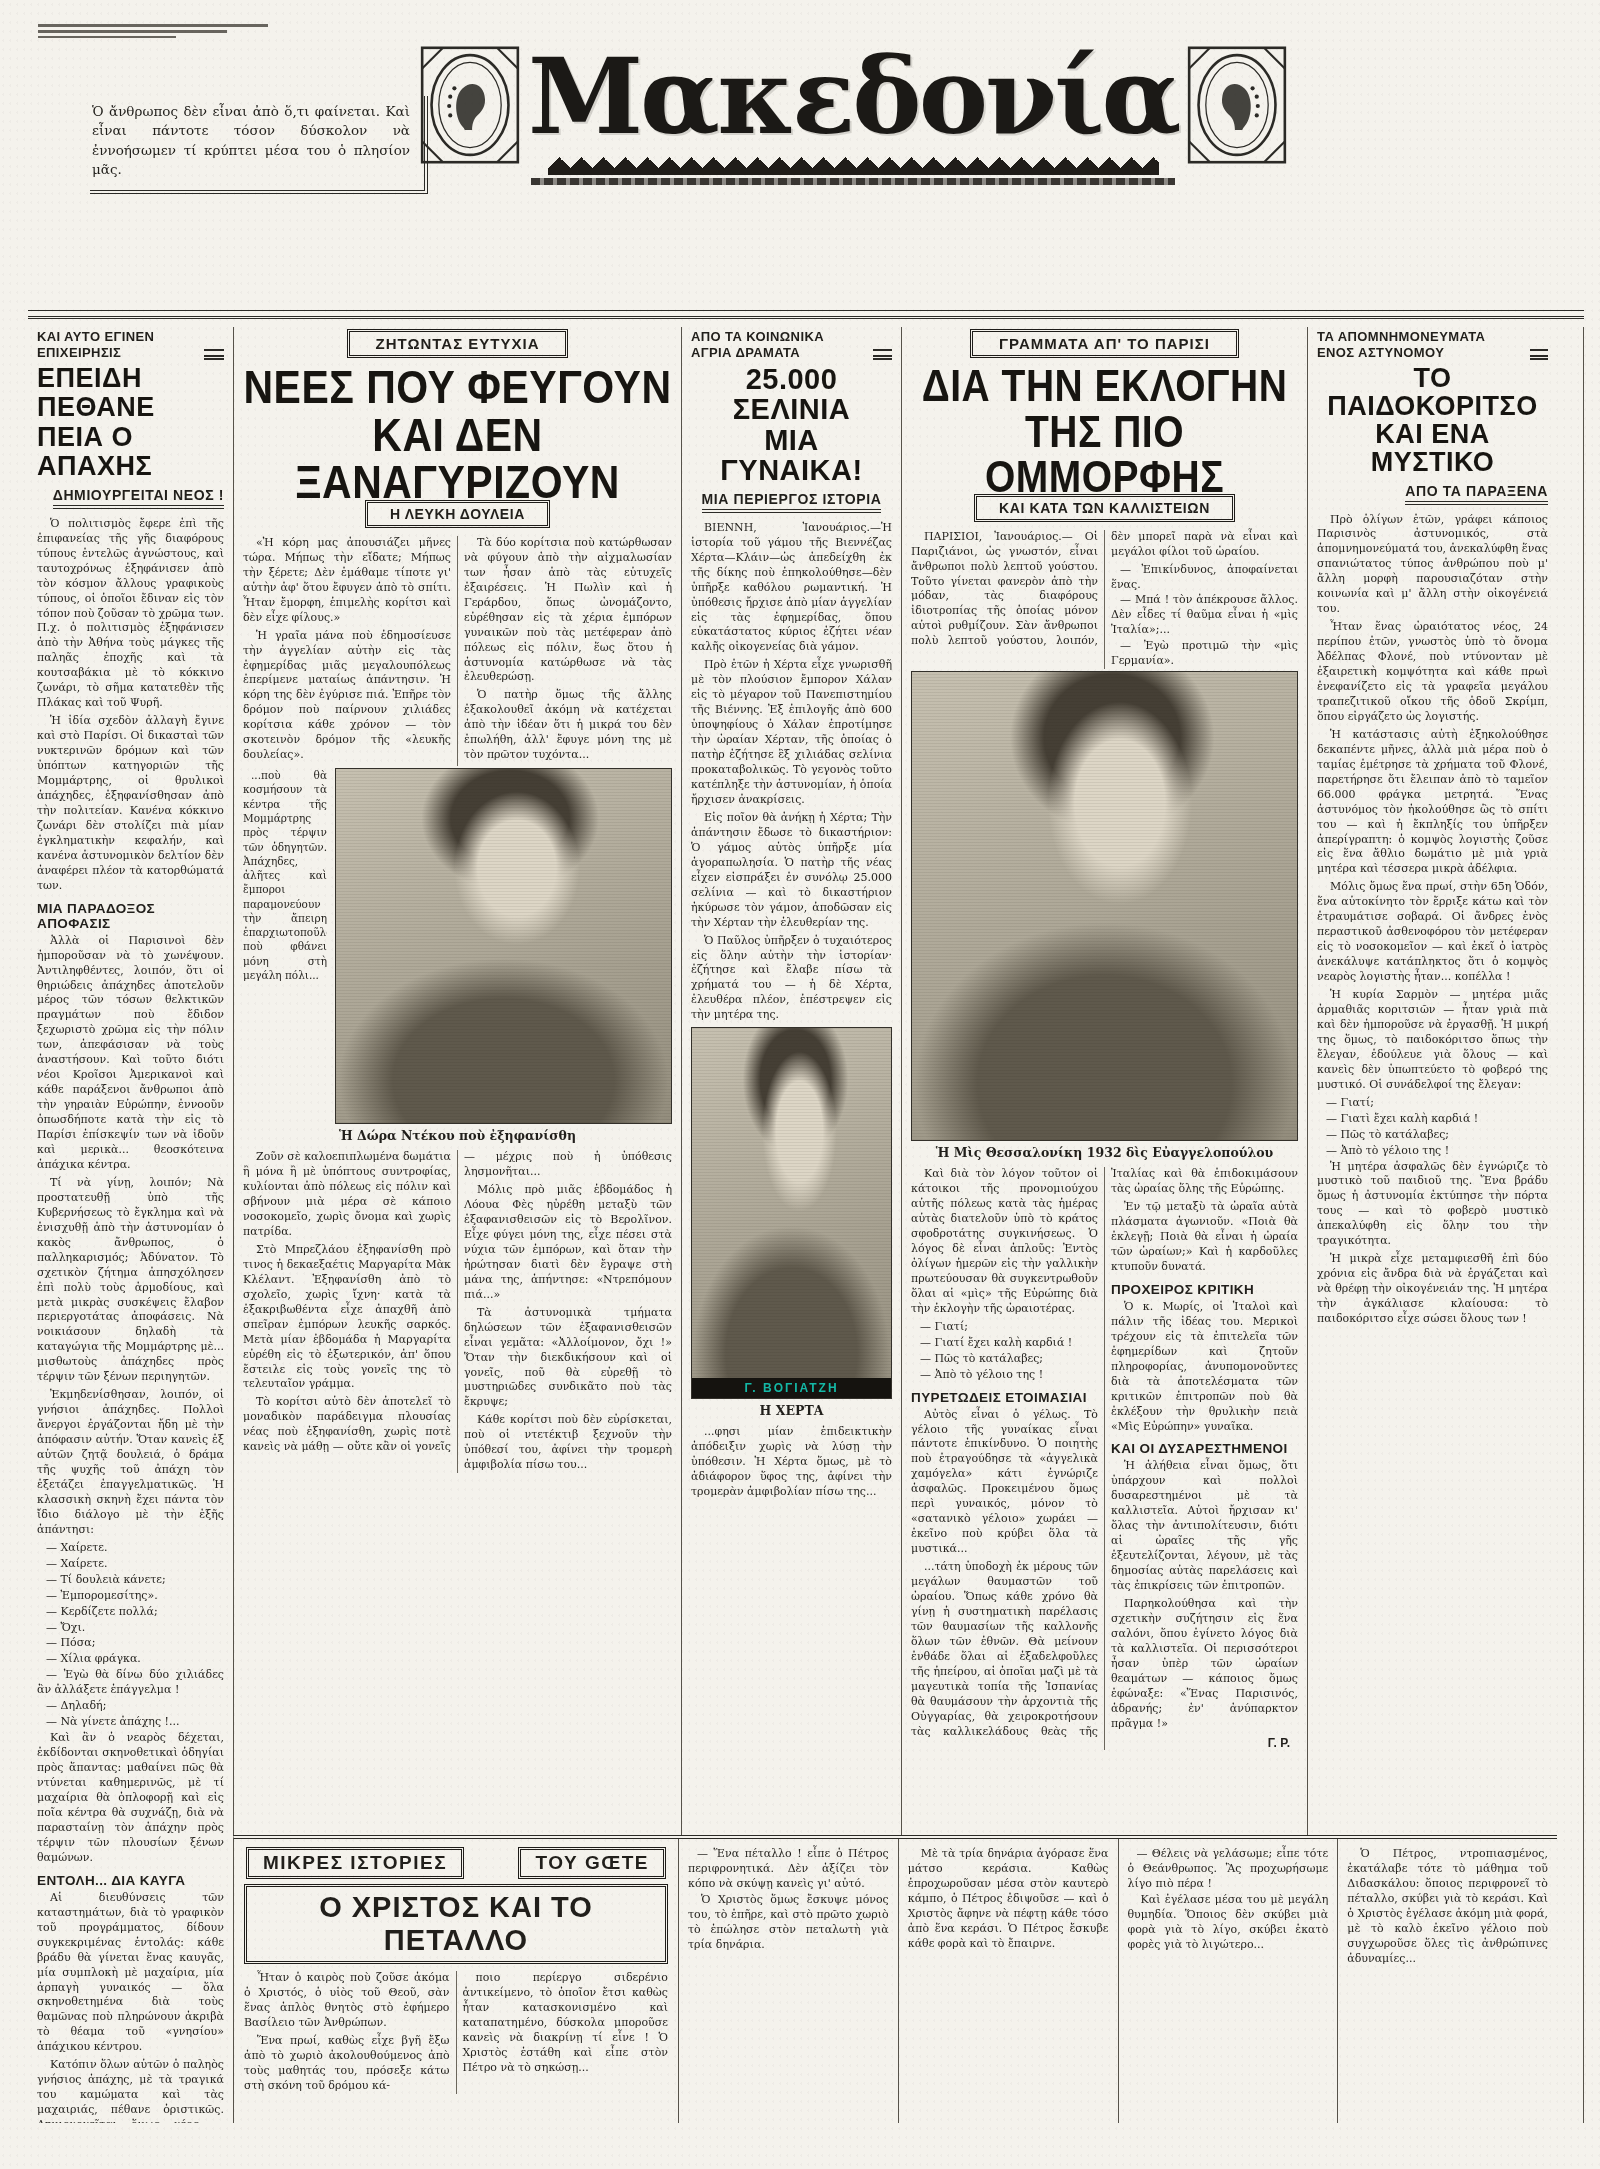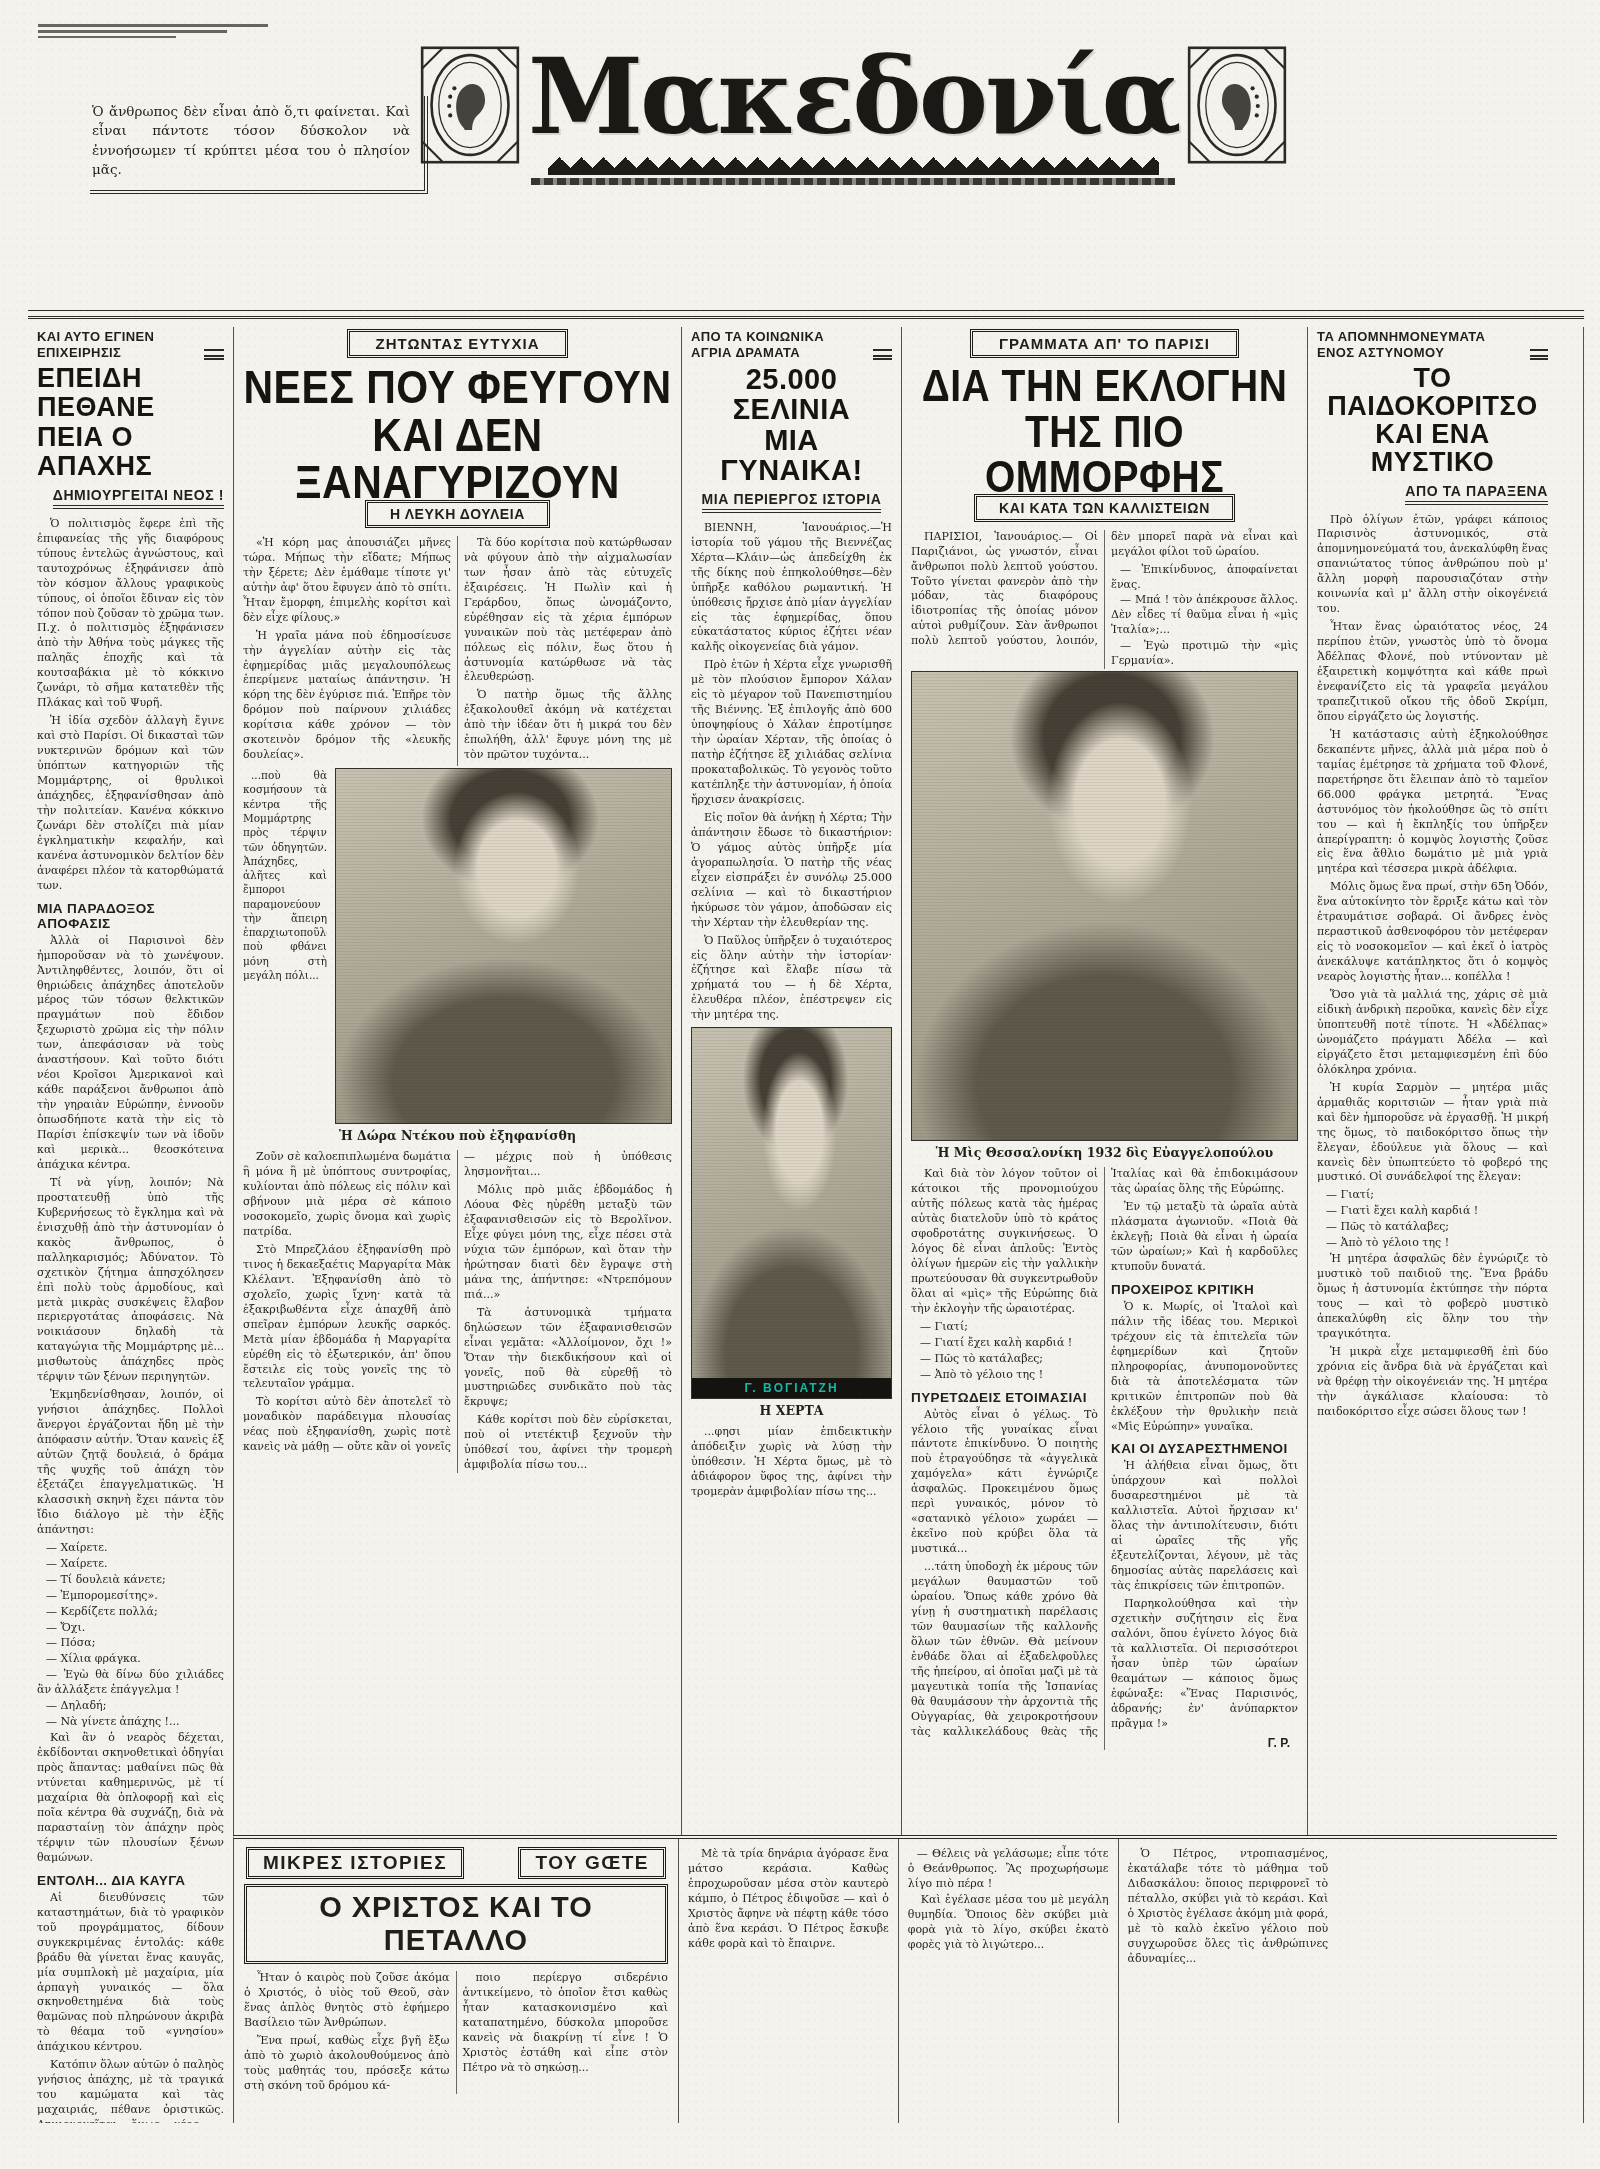--- a/index.html
+++ b/index.html
@@ -286,21 +286,20 @@
       </div>
       <h1 class="headline hl5">
         <span>ΤΟ ΠΑΙΔΟΚΟΡΙΤΣΟ</span><br>
         <span>ΚΑΙ ΕΝΑ ΜΥΣΤΙΚΟ</span>
       </h1>
       <div class="subhead sub-underline sub-right">ΑΠΟ ΤΑ ΠΑΡΑΞΕΝΑ</div>
       <p class="para">Πρὸ ὀλίγων ἐτῶν, γράφει κάποιος Παρισινὸς ἀστυνομικός, στὰ ἀπομνημονεύματά του, ἀνεκαλύφθη ἕνας σπανιώτατος τύπος ἀνθρώπου ποὺ μ' ἄλλη μορφὴ παρουσιαζόταν στὴν κοινωνία καὶ μ' ἄλλη στὴν οἰκογένειά του.</p>
       <p class="para">Ἦταν ἕνας ὡραιότατος νέος, 24 περίπου ἐτῶν, γνωστὸς ὑπὸ τὸ ὄνομα Ἀδέλπας Φλονέ, ποὺ ντύνονταν μὲ ἐξαιρετικὴ κομψότητα καὶ κάθε πρωὶ ἐνεφανίζετο εἰς τὰ γραφεῖα μεγάλου τραπεζιτικοῦ οἴκου τῆς ὁδοῦ Σκρίμπ, ὅπου εἰργάζετο ὡς λογιστής.</p>
       <p class="para">Ἡ κατάστασις αὐτὴ ἐξηκολούθησε δεκαπέντε μῆνες, ἀλλὰ μιὰ μέρα ποὺ ὁ ταμίας ἐμέτρησε τὰ χρήματα τοῦ Φλονέ, παρετήρησε ὅτι ἔλειπαν ἀπὸ τὸ ταμεῖον 66.000 φράγκα μετρητά. Ἕνας ἀστυνόμος τὸν ἠκολούθησε ὣς τὸ σπίτι του — καὶ ἡ ἔκπληξίς του ὑπῆρξεν ἀπερίγραπτη: ὁ κομψὸς λογιστὴς ζοῦσε εἰς ἕνα ἄθλιο δωμάτιο μὲ μιὰ γριὰ μητέρα καὶ τέσσερα μικρὰ ἀδέλφια.</p>
       <p class="para">Μόλις ὅμως ἕνα πρωί, στὴν 65η Ὁδόν, ἕνα αὐτοκίνητο τὸν ἔρριξε κάτω καὶ τὸν ἐτραυμάτισε σοβαρά. Οἱ ἄνδρες ἑνὸς περαστικοῦ ἀσθενοφόρου τὸν μετέφεραν εἰς τὸ νοσοκομεῖον — καὶ ἐκεῖ ὁ ἰατρὸς ἀνεκάλυψε κατάπληκτος ὅτι ὁ κομψὸς νεαρὸς λογιστὴς ἦταν... κοπέλλα !</p>
-      <p class="para">Ὅσο γιὰ τὰ μαλλιά της, χάρις σὲ μιὰ εἰδικὴ ἀνδρικὴ περοῦκα, κανεὶς δὲν εἶχε ὑποπτευθῆ ποτὲ τίποτε. Ἡ «Ἀδέλπας» ὠνομάζετο πράγματι Ἀδέλα — καὶ εἰργάζετο ἔτσι μεταμφιεσμένη ἐπὶ δύο ὁλόκληρα χρόνια.</p>
       <p class="para">Ἡ κυρία Σαρμὸν — μητέρα μιᾶς ἁρμαθιᾶς κοριτσιῶν — ἦταν γριὰ πιὰ καὶ δὲν ἠμποροῦσε νὰ ἐργασθῇ. Ἡ μικρή της ὅμως, τὸ παιδοκόριτσο ὅπως τὴν ἔλεγαν, ἐδούλευε γιὰ ὅλους — καὶ κανεὶς δὲν ὑπωπτεύετο τὸ φοβερό της μυστικό. Οἱ συνάδελφοί της ἔλεγαν:</p>
       <p class="para dialogue">— Γιατί;</p>
       <p class="para dialogue">— Γιατὶ ἔχει καλὴ καρδιά !</p>
       <p class="para dialogue">— Πῶς τὸ κατάλαβες;</p>
       <p class="para dialogue">— Ἀπὸ τὸ γέλοιο της !</p>
       <p class="para">Ἡ μητέρα ἀσφαλῶς δὲν ἐγνώριζε τὸ μυστικὸ τοῦ παιδιοῦ της. Ἕνα βράδυ ὅμως ἡ ἀστυνομία ἐκτύπησε τὴν πόρτα τους — καὶ τὸ φοβερὸ μυστικὸ ἀπεκαλύφθη εἰς ὅλην του τὴν τραγικότητα.</p>
       <p class="para">Ἡ μικρὰ εἶχε μεταμφιεσθῆ ἐπὶ δύο χρόνια εἰς ἄνδρα διὰ νὰ ἐργάζεται καὶ νὰ θρέφῃ τὴν οἰκογένειάν της. Ἡ μητέρα τὴν ἀγκάλιασε κλαίουσα: τὸ παιδοκόριτσο εἶχε σώσει ὅλους των !</p>
     </section>
 
     <section class="band">
@@ -311,20 +310,24 @@
             <span class="band-box">ΤΟΥ GŒTE</span>
           </div>
           <h2 class="band-headline">Ο ΧΡΙΣΤΟΣ ΚΑΙ ΤΟ ΠΕΤΑΛΛΟ</h2>
           <div class="twocol">
             <p class="para">Ἦταν ὁ καιρὸς ποὺ ζοῦσε ἀκόμα ὁ Χριστός, ὁ υἱὸς τοῦ Θεοῦ, σὰν ἕνας ἁπλὸς θνητὸς στὸ ἐφήμερο Βασίλειο τῶν Ἀνθρώπων.</p>
             <p class="para">Ἕνα πρωί, καθὼς εἶχε βγῆ ἔξω ἀπὸ τὸ χωριὸ ἀκολουθούμενος ἀπὸ τοὺς μαθητάς του, πρόσεξε κάτω στὴ σκόνη τοῦ δρόμου κά-</p>
             <p class="para">ποιο περίεργο σιδερένιο ἀντικείμενο, τὸ ὁποῖον ἔτσι καθὼς ἦταν κατασκονισμένο καὶ καταπατημένο, δύσκολα μποροῦσε κανεὶς νὰ διακρίνῃ τί εἶνε ! Ὁ Χριστὸς ἐστάθη καὶ εἶπε στὸν Πέτρο νὰ τὸ σηκώσῃ...</p>
           </div>
         </div>
         <div class="band-col">
+          <p class="para dialogue">— Ἕνα πέταλλο ! εἶπε ὁ Πέτρος περιφρονητικά. Δὲν ἀξίζει τὸν κόπο νὰ σκύψῃ κανεὶς γι' αὐτό.</p>
+          <p class="para">Ὁ Χριστὸς ὅμως ἔσκυψε μόνος του, τὸ ἐπῆρε, καὶ στὸ πρῶτο χωριὸ τὸ ἐπώλησε στὸν πεταλωτὴ γιὰ τρία δηνάρια.</p>
+        </div>
+        <div class="band-col">
           <p class="para">Μὲ τὰ τρία δηνάρια ἀγόρασε ἕνα μάτσο κεράσια. Καθὼς ἐπροχωροῦσαν μέσα στὸν καυτερὸ κάμπο, ὁ Πέτρος ἐδιψοῦσε — καὶ ὁ Χριστὸς ἄφηνε νὰ πέφτῃ κάθε τόσο ἀπὸ ἕνα κεράσι. Ὁ Πέτρος ἔσκυβε κάθε φορὰ καὶ τὸ ἔπαιρνε.</p>
         </div>
         <div class="band-col">
           <p class="para dialogue">— Θέλεις νὰ γελάσωμε; εἶπε τότε ὁ Θεάνθρωπος. Ἂς προχωρήσωμε λίγο πιὸ πέρα !</p>
           <p class="para">Καὶ ἐγέλασε μέσα του μὲ μεγάλη θυμηδία. Ὅποιος δὲν σκύβει μιὰ φορὰ γιὰ τὸ λίγο, σκύβει ἑκατὸ φορὲς γιὰ τὸ λιγώτερο...</p>
         </div>
         <div class="band-col">
           <p class="para">Ὁ Πέτρος, ντροπιασμένος, ἐκατάλαβε τότε τὸ μάθημα τοῦ Διδασκάλου: ὅποιος περιφρονεῖ τὸ πέταλλο, σκύβει γιὰ τὸ κεράσι. Καὶ ὁ Χριστὸς ἐγέλασε ἀκόμη μιὰ φορά, μὲ τὸ καλὸ ἐκεῖνο γέλοιο ποὺ συγχωροῦσε ὅλες τὶς ἀνθρώπινες ἀδυναμίες...</p>
         </div>
       </div>

